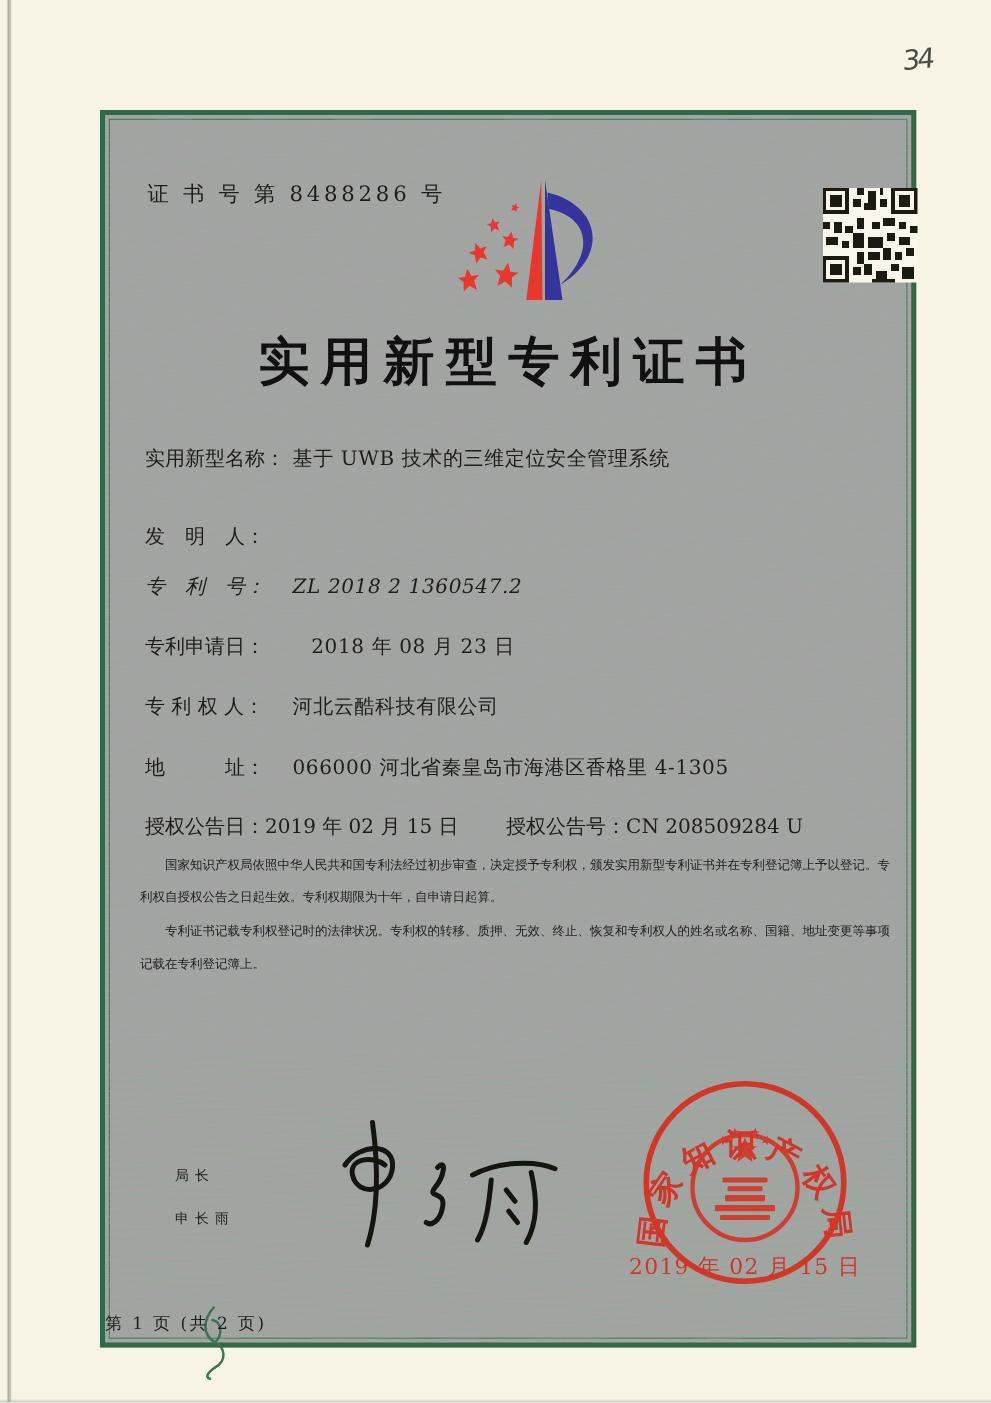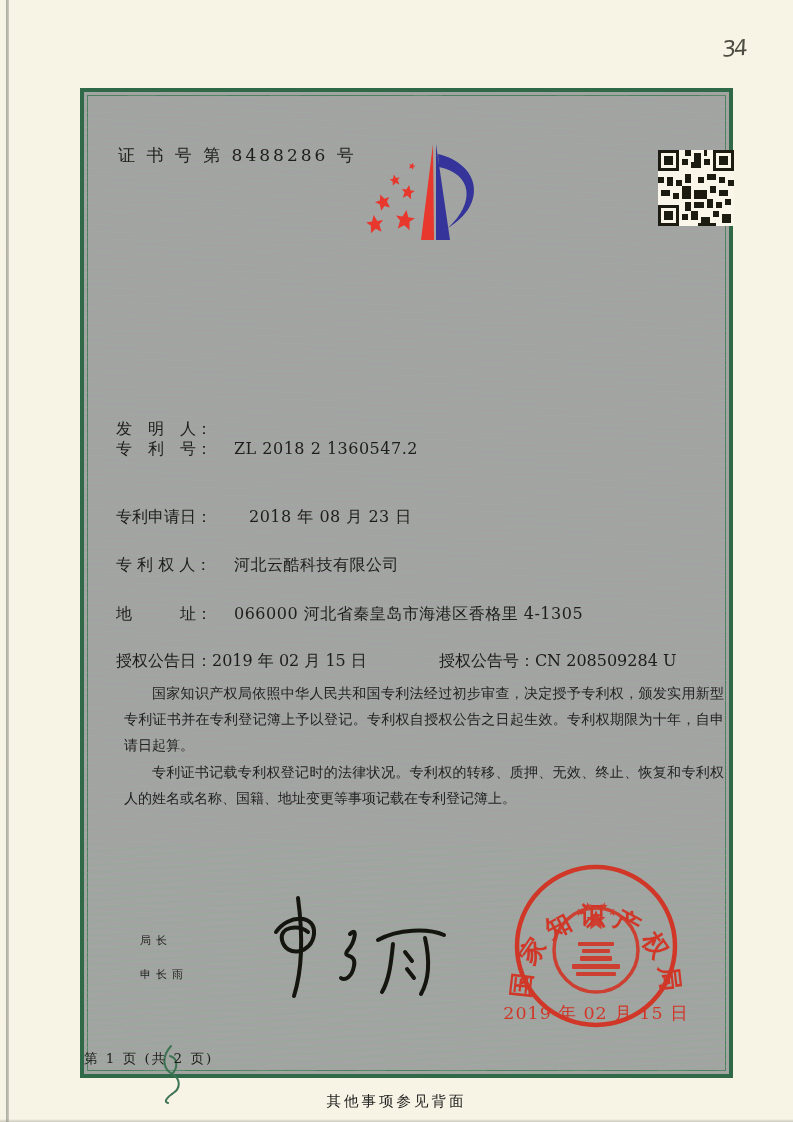--- a/index.html
+++ b/index.html
@@ -40,30 +40,30 @@
   .title{
     position:absolute;left:0;top:170px;width:100%;text-align:center;
     font-size:41px;font-weight:700;letter-spacing:9px;color:#111;
   }
   .field-row{position:absolute;left:32px;width:590px;font-size:16px;line-height:25px;
     display:flex;}
   .field-label{flex:0 0 118px;white-space:nowrap;}
   .field-value{flex:1;letter-spacing:.5px;}
   .row-name{top:262px;}
   .row-inventors{top:324px;align-items:flex-end;}
-  .row-patentno{top:344px;}
+  .row-patentno{top:364px;font-style:italic;}
   .row-filing{top:412px;gap:15px;}
   .row-patentee{top:460px;justify-content:flex-end;}
   .row-address{top:509px;}
-  .row-grant{top:556px;gap:34px;}
+  .row-grant{top:556px;}
   .grant-pair2{margin-left:38px;white-space:nowrap;}
   .grant-pair1{white-space:nowrap;}
   .body-text{
-    position:absolute;left:40px;top:588px;width:600px;
-    font-size:14px;line-height:26px;text-align:justify;color:#222;
+    position:absolute;left:28px;top:588px;width:600px;
+    font-size:10px;line-height:26px;text-align:justify;color:#222;
   }
   .body-text p{margin:0 0 1px 0;text-indent:2em;}
   .director{position:absolute;left:56px;top:832px;font-size:11px;letter-spacing:5px;line-height:34px;}
   .signature{position:absolute;left:172px;top:800px;width:210px;height:110px;}
   .seal{position:absolute;left:416px;top:764px;width:192px;height:182px;opacity:.93;}
   .page-footer{position:absolute;left:0;top:958px;width:100%;
     font-size:13.5px;letter-spacing:2px;}
   .back-note{position:absolute;left:0;top:1092px;width:100%;text-align:center;
     font-size:14.5px;letter-spacing:3px;color:#222;}
   .corner-flourish{position:absolute;left:74px;top:952px;width:26px;height:60px;}
@@ -138,21 +138,26 @@
           <rect x="22" y="16" width="2" height="2"></rect>
         <rect x="8" y="21" width="2" height="2"></rect>
           <rect x="11" y="20" width="2" height="3"></rect>
           <rect x="14" y="22" width="3" height="2"></rect>
         <rect x="18" y="20" width="2" height="2"></rect>
           <rect x="21" y="21" width="3" height="3"></rect>
           <rect x="13" y="24" width="6" height="1"></rect>
       </g>
     </svg>
 
-
+    <div class="title">实用新型专利证书</div>
+
+    <div class="field-row row-name">
+      <span class="field-label">实用新型名称：</span>
+      <span class="field-value">基于 UWB 技术的三维定位安全管理系统</span>
+    </div>
 
     <div class="field-row row-inventors">
       <span class="field-label">发　明　人：</span>
     </div>
 
     <div class="field-row row-patentno">
       <span class="field-label">专　利　号：</span>
       <span class="field-value">ZL 2018 2 1360547.2</span>
     </div>
 
@@ -232,14 +237,13 @@
       <g fill="none" stroke="#3c7352" stroke-width="2" stroke-linecap="round">
         <path d="M13,2 C4,12 4,24 14,30 C22,34 24,44 14,50"></path>
         <path d="M14,30 C20,24 20,14 12,12"></path>
         <path d="M14,50 C8,54 6,58 10,59"></path>
       </g>
     </svg>
 
     <div class="page-footer">第 1 页 (共 2 页)</div>
   </div>
 
-  <div class="back-note">其他事项参见背面</div>
 </div>
 
 </body></html>

